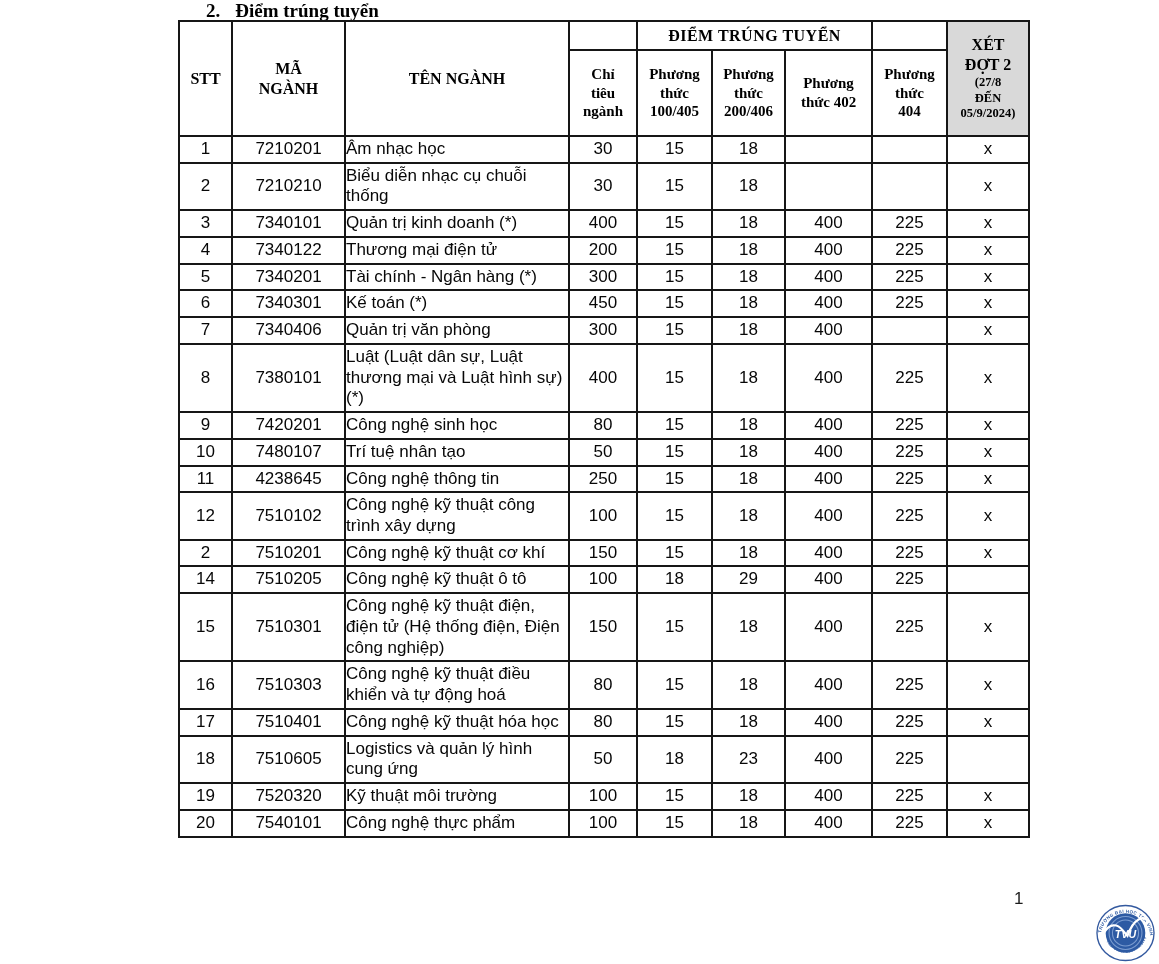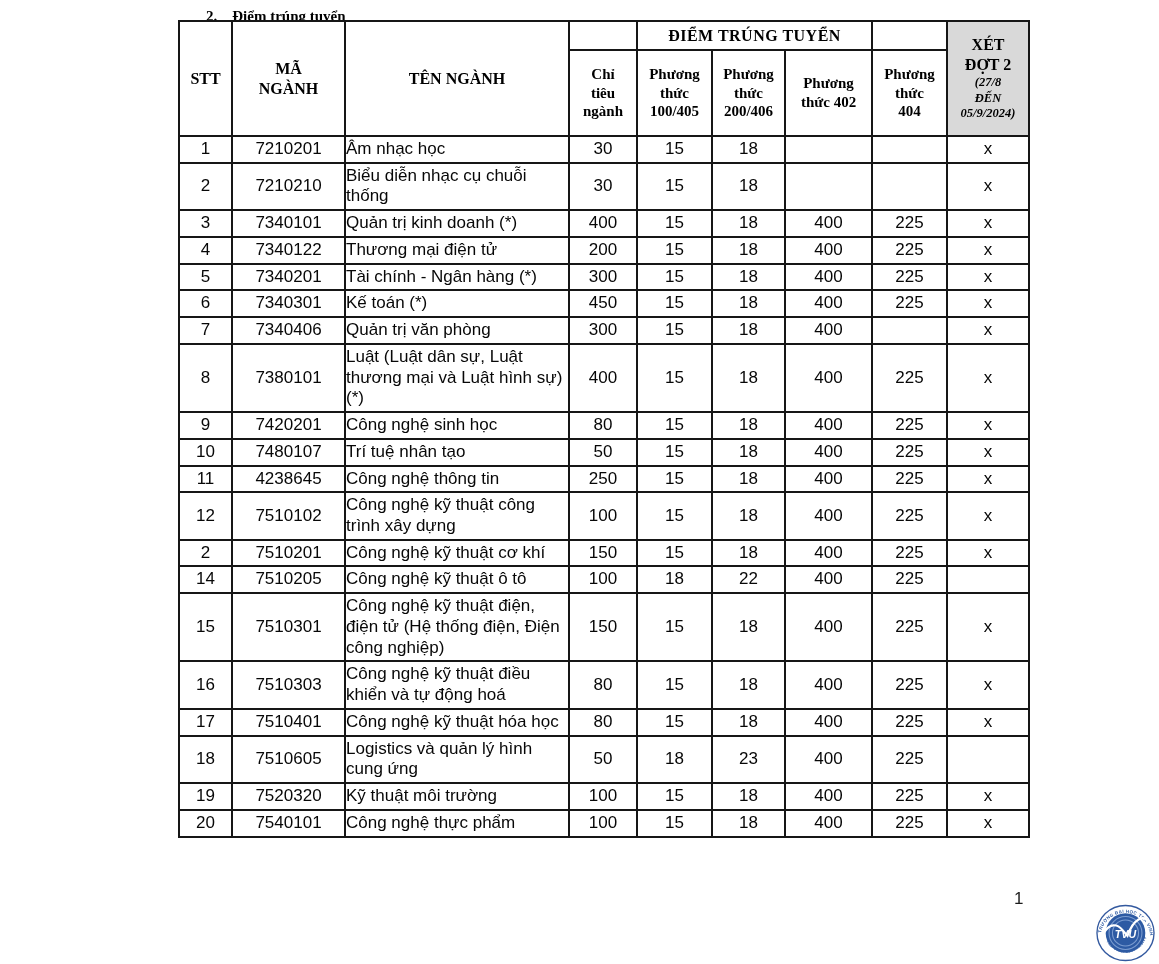--- a/index.html
+++ b/index.html
@@ -1,43 +1,43 @@
 <!DOCTYPE html>
 <html lang="vi"><head>
 <meta charset="utf-8">
 <style>
   html,body { margin:0; padding:0; background:#ffffff; }
   .page {
     position:relative; width:1159px; height:964px; background:#ffffff;
     overflow:hidden; color:#000;
   }
   .doc-title {
-    position:absolute; left:206px; top:8px;
-    font-family:"Liberation Serif", serif; font-weight:bold; font-size:15px;
+    position:absolute; left:206px; top:0px;
+    font-family:"Liberation Serif", serif; font-weight:bold; font-size:19px;
     white-space:nowrap;
   }
   .doc-title .t-num { margin-right:15px; }
 
   table.adm {
     position:absolute; left:178px; top:20px; width:850px;
     border-collapse:collapse; table-layout:fixed; background:#fff;
     font-family:"Liberation Sans", sans-serif;
   }
   .adm th, .adm td { border:2px solid #161616; overflow:hidden; }
   .adm thead th {
     font-family:"Liberation Serif", serif; font-weight:bold; font-size:16px;
     text-align:center; vertical-align:middle; padding:1px 2px; line-height:1.25;
   }
   .adm thead tr.h1 { height:29px; }
   .adm thead tr.h2 { height:86px; }
   .adm thead .sub { font-size:15px; }
   .adm thead .group { font-size:16px; letter-spacing:.5px; }
   .pre { white-space:pre-line; }
   .xet-cell { font-size:13.5px; line-height:1.25; padding:2px 1px;margin-top:24px; }
-  .xet-note { font-style:italic; font-size:12.5px; }
+  .xet-note { font-size:12.5px; }
   .adm tbody td {
     font-size:17px; text-align:center; vertical-align:middle;
     padding:2px 3px; line-height:1.22; color:#070707;
   }
   .adm tbody td.left { text-align:left; padding-left:0; padding-right:5px; }
   .pagenum {
     position:absolute; left:1014px; top:889px;
     font-family:"Liberation Sans", sans-serif; font-size:17px; color:#1c1c1c;
   }
   .logo { position:absolute; left:1092px; top:904px; width:67px; height:58px; }
@@ -243,21 +243,21 @@
     <td>400</td>
     <td>225</td>
     <td>x</td>
   </tr>
         <tr>
     <td>14</td>
     <td>7510205</td>
     <td class="left">Công nghệ kỹ thuật ô tô</td>
     <td>100</td>
     <td>18</td>
-    <td>22</td>
+    <td>29</td>
     <td>400</td>
     <td>225</td>
     <td></td>
   </tr>
         <tr>
     <td>15</td>
     <td>7510301</td>
     <td class="left">Công nghệ kỹ thuật điện, điện tử (Hệ thống điện, Điện công nghiệp)</td>
     <td>150</td>
     <td>15</td>

